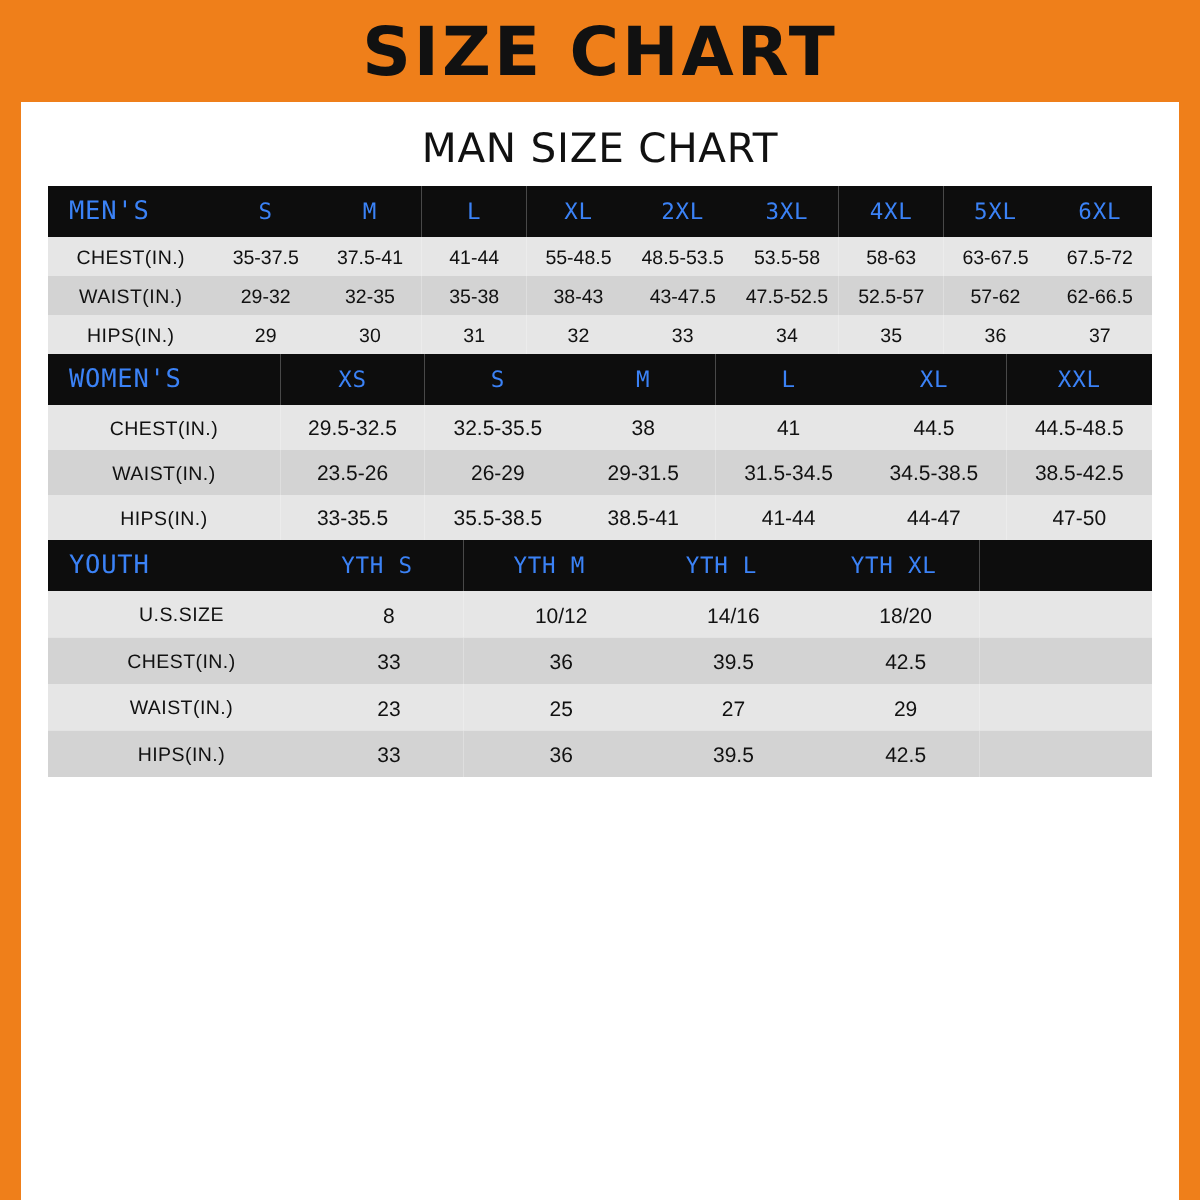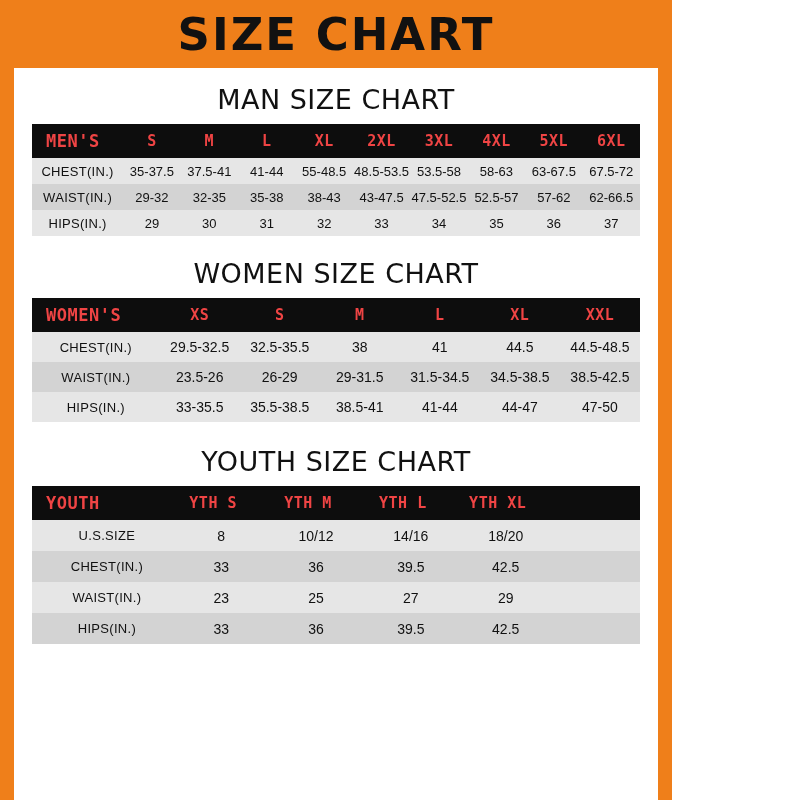--- a/index.html
+++ b/index.html
@@ -7,21 +7,21 @@
     padding: 0;
   }
   body {
     width: 800px;
     height: 800px;
     background: #ffffff;
     font-family: "Liberation Sans", sans-serif;
     overflow: hidden;
   }
   .page {
-    width: 672px;
+    width: 800px;
     height: 800px;
     position: relative;
     box-sizing: border-box;
     border-left: 14px solid #ef7f1a;
     border-right: 14px solid #ef7f1a;
     background: #ffffff;
   }
   .top-banner {
     background: #ef7f1a;
     height: 68px;
@@ -66,22 +66,22 @@
     color: #111111;
     padding: 0;
     height: 26px;
     font-family: "Liberation Sans", sans-serif;
     white-space: nowrap;
   }
   table.size-table thead tr {
     background: #0d0d0d;
   }
   table.size-table thead th {
-    color: #ef4444;
-    font-weight: bold;
+    color: #3b82f6;
+    font-weight: normal;
     font-size: 15px;
     height: 34px;
     font-family: "DejaVu Sans Mono", monospace;
     letter-spacing: 0.5px;
   }
   table.size-table thead th.corner {
     text-align: left;
     padding-left: 14px;
     font-size: 17px;
   }
@@ -192,21 +192,20 @@
             <td>34</td>
             <td>35</td>
             <td>36</td>
             <td>37</td>
           </tr>
         </tbody>
       </table>
     </div>
 
     <div class="sec-women">
-      <div class="section-title">WOMEN SIZE CHART</div>
       <table class="size-table women">
         <colgroup>
           <col class="c0">
             <col>
             <col>
             <col>
             <col>
             <col>
             <col>
         </colgroup>
@@ -247,21 +246,20 @@
             <td>38.5-41</td>
             <td>41-44</td>
             <td>44-47</td>
             <td>47-50</td>
           </tr>
         </tbody>
       </table>
     </div>
 
     <div class="sec-youth">
-      <div class="section-title">YOUTH SIZE CHART</div>
       <table class="size-table youth">
         <colgroup>
           <col class="c0">
             <col>
             <col>
             <col>
             <col>
             <col>
         </colgroup>
         <thead>

